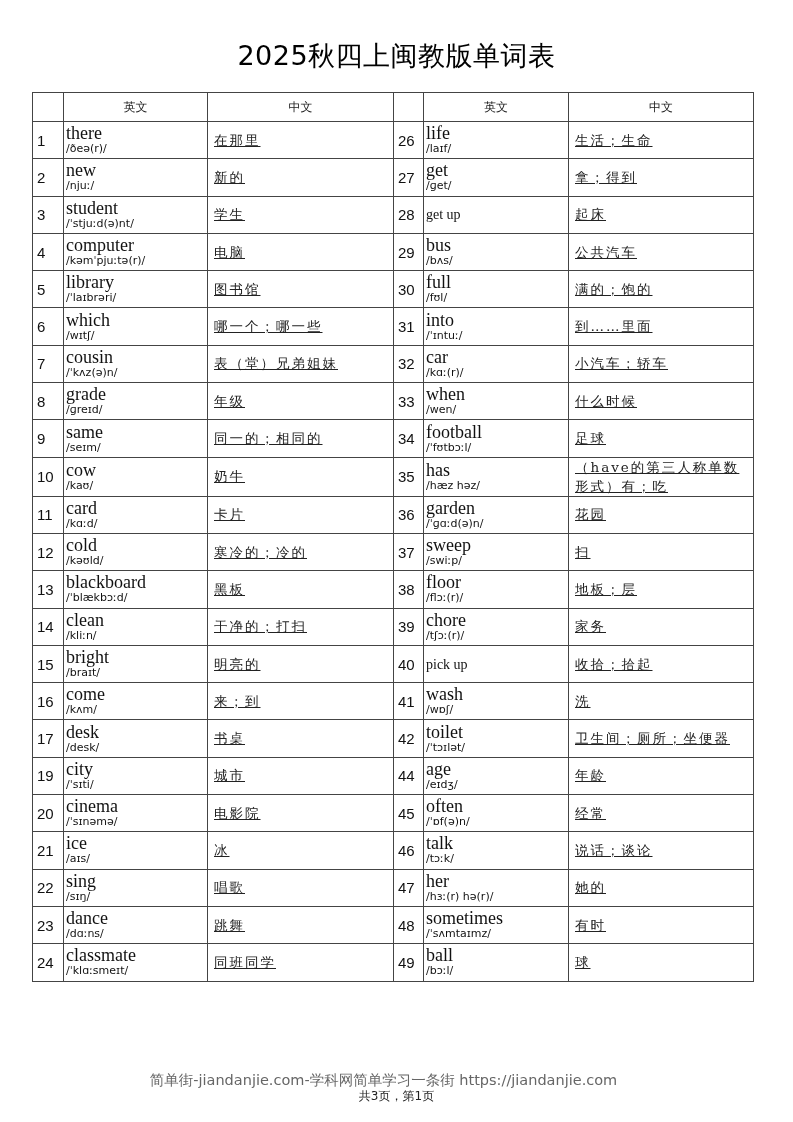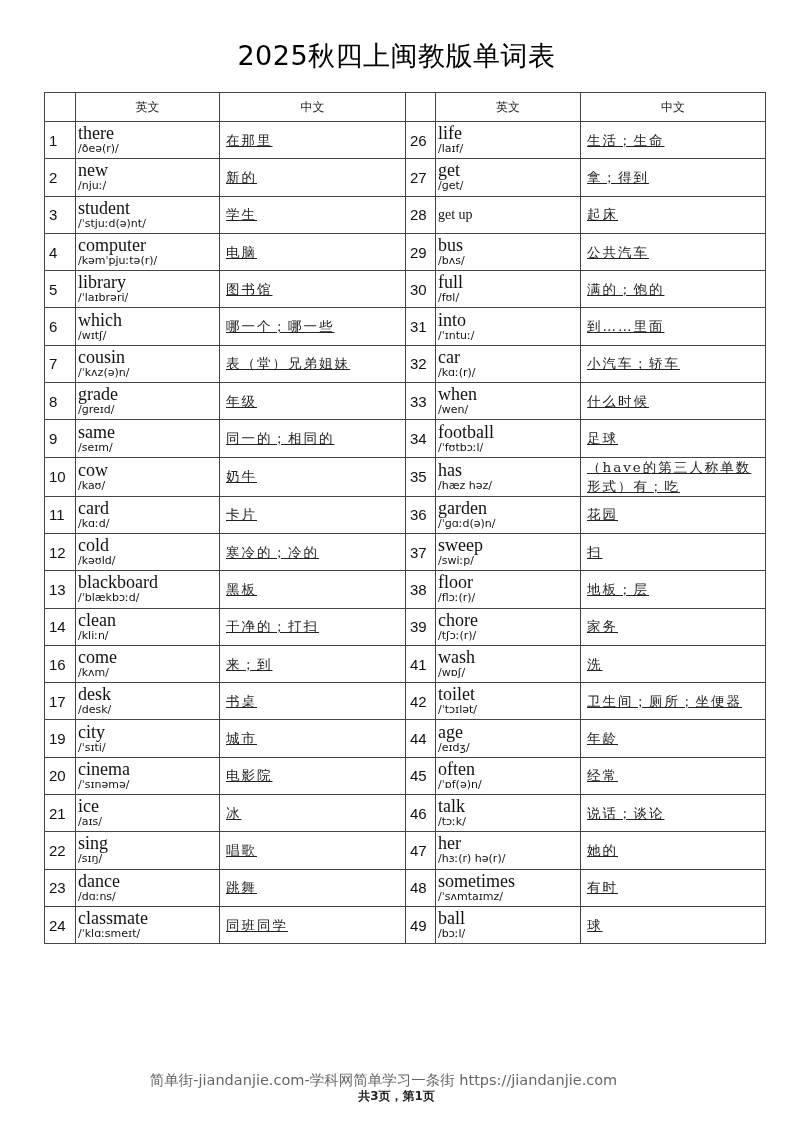--- a/index.html
+++ b/index.html
@@ -1,29 +1,29 @@
 <!DOCTYPE html>
 <html><head>
 <meta charset="utf-8">
 <style>
   html, body { margin:0; padding:0; background:#ffffff; }
   body { width:793px; height:1122px; position:relative; overflow:hidden; font-family:"DejaVu Sans", sans-serif; color:#111; }
   .title { position:absolute; top:38px; left:0; width:793px; text-align:center; font-size:27px; font-family:"DejaVu Sans", sans-serif; color:#000000; letter-spacing:0.5px; }
-  table.vocab { position:absolute; left:44px; top:92px; width:721px; border-collapse:collapse; table-layout:fixed; }
+  table.vocab { position:absolute; left:32px; top:92px; width:721px; border-collapse:collapse; table-layout:fixed; }
   table.vocab td, table.vocab th { border:1px solid #444; padding:0; vertical-align:middle; overflow:hidden; }
   table.vocab th { height:28px; font-weight:normal; font-size:12px; font-family:"DejaVu Serif", serif; text-align:center; color:#222; }
   table.vocab tr.row td { height:36.3px; }
   .no { font-family:"Liberation Sans", sans-serif; font-size:15px; padding-left:4px !important; color:#111; }
   .en { padding-left:2px !important; line-height:1; }
   .word { display:block; font-family:"Liberation Serif", serif; font-size:18px; color:#111; line-height:17px; }
   .word.single { font-size:14px; }
   .ipa { display:block; font-family:"DejaVu Sans", sans-serif; font-size:11px; color:#111; line-height:13px; white-space:nowrap; }
   .zh { font-family:"DejaVu Serif", serif; font-size:13.5px; padding-left:6px !important; padding-right:3px !important; letter-spacing:2px; color:#222; line-height:19px;text-decoration:underline; }
   .footer1 { position:absolute; top:1071px; left:0; width:767px; text-align:center; font-size:14.5px; color:#666; font-family:"DejaVu Sans", sans-serif; }
-  .footer2 { position:absolute; top:1088px; left:0; width:793px; text-align:center; font-size:12px; color:#222; font-family:"DejaVu Sans", sans-serif;font-weight:bold; }
+  .footer2 { position:absolute; top:1088px; left:0; width:793px; text-align:center; font-size:12px; color:#222; font-family:"DejaVu Sans", sans-serif; }
 </style>
 </head>
 <body>
 
 <div class="title">2025秋四上闽教版单词表</div>
 
 <table class="vocab">
   <colgroup>
     <col style="width:31px">
       <col style="width:144px">
@@ -232,20 +232,33 @@
         </td>
         <td class="zh">干净的；打扫</td>
         <td class="no">39</td>
         <td class="en">
           <span class="word">chore</span>
           <span class="ipa">/tʃɔː(r)/</span>
         </td>
         <td class="zh">家务</td>
       </tr>
       <tr class="row">
+        <td class="no">15</td>
+        <td class="en">
+          <span class="word">bright</span>
+          <span class="ipa">/braɪt/</span>
+        </td>
+        <td class="zh">明亮的</td>
+        <td class="no">40</td>
+        <td class="en">
+          <span class="word single">pick up</span>
+        </td>
+        <td class="zh">收拾；拾起</td>
+      </tr>
+      <tr class="row">
         <td class="no">16</td>
         <td class="en">
           <span class="word">come</span>
           <span class="ipa">/kʌm/</span>
         </td>
         <td class="zh">来；到</td>
         <td class="no">41</td>
         <td class="en">
           <span class="word">wash</span>
           <span class="ipa">/wɒʃ/</span>

